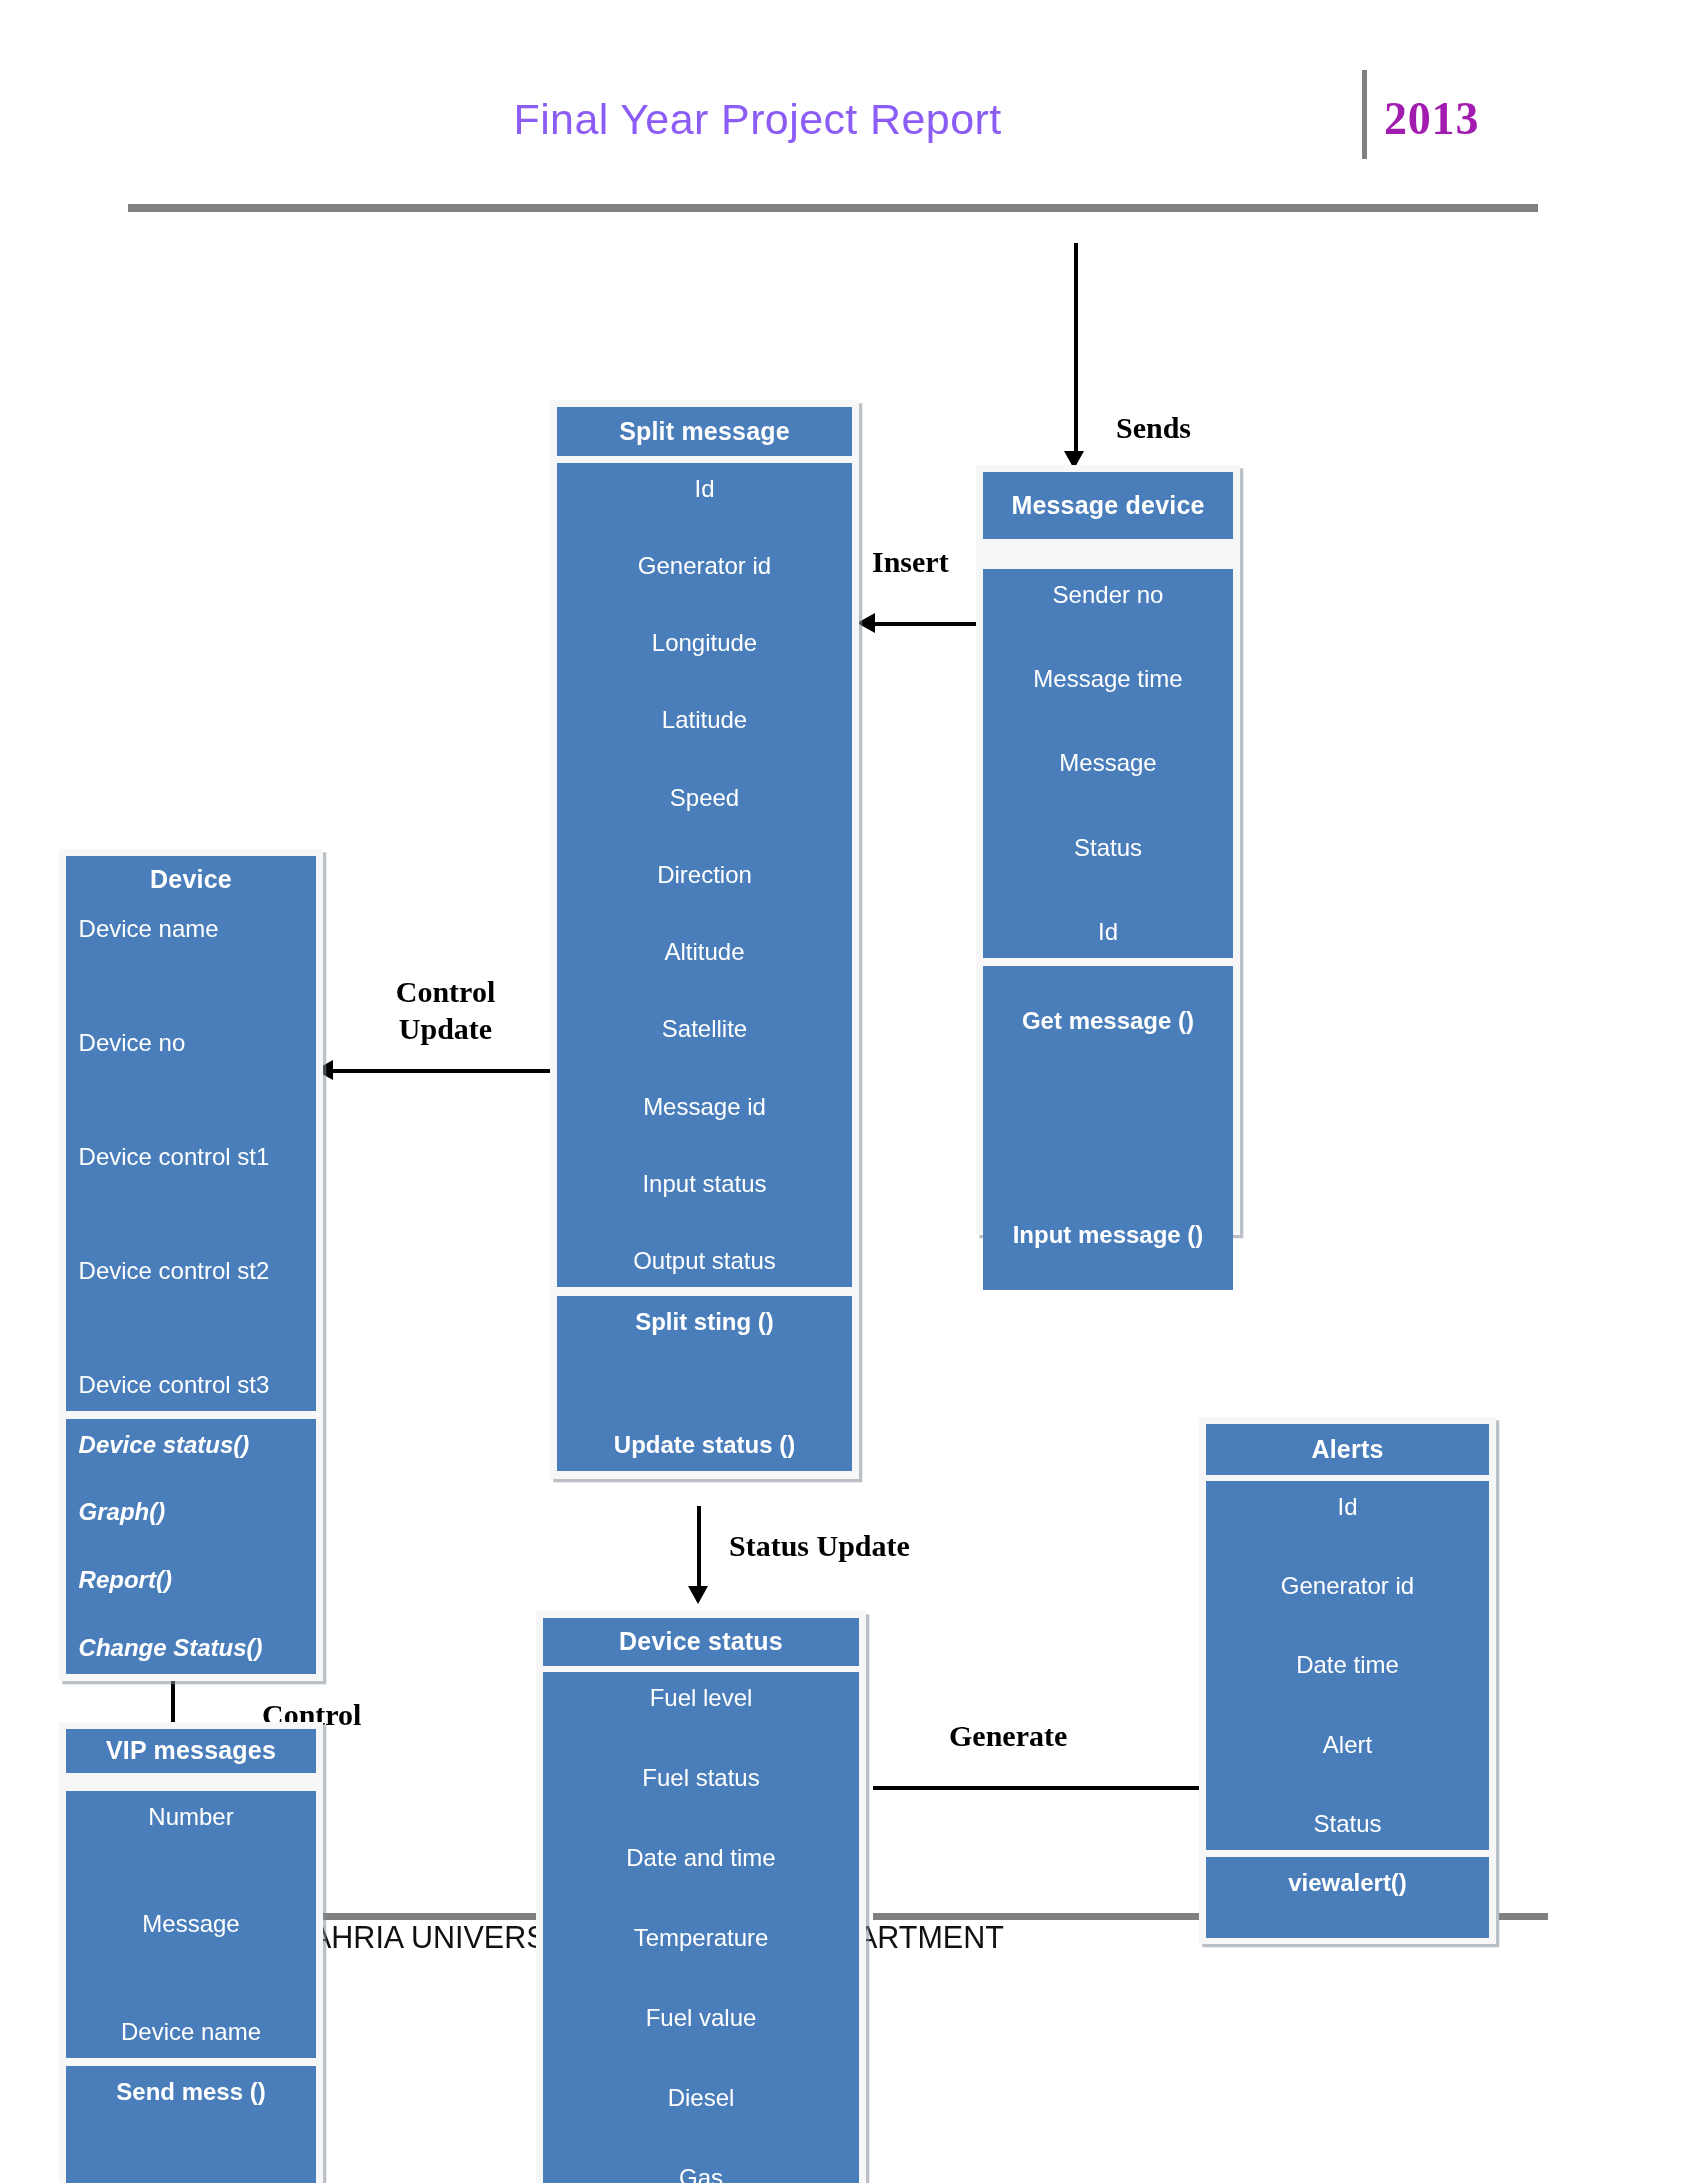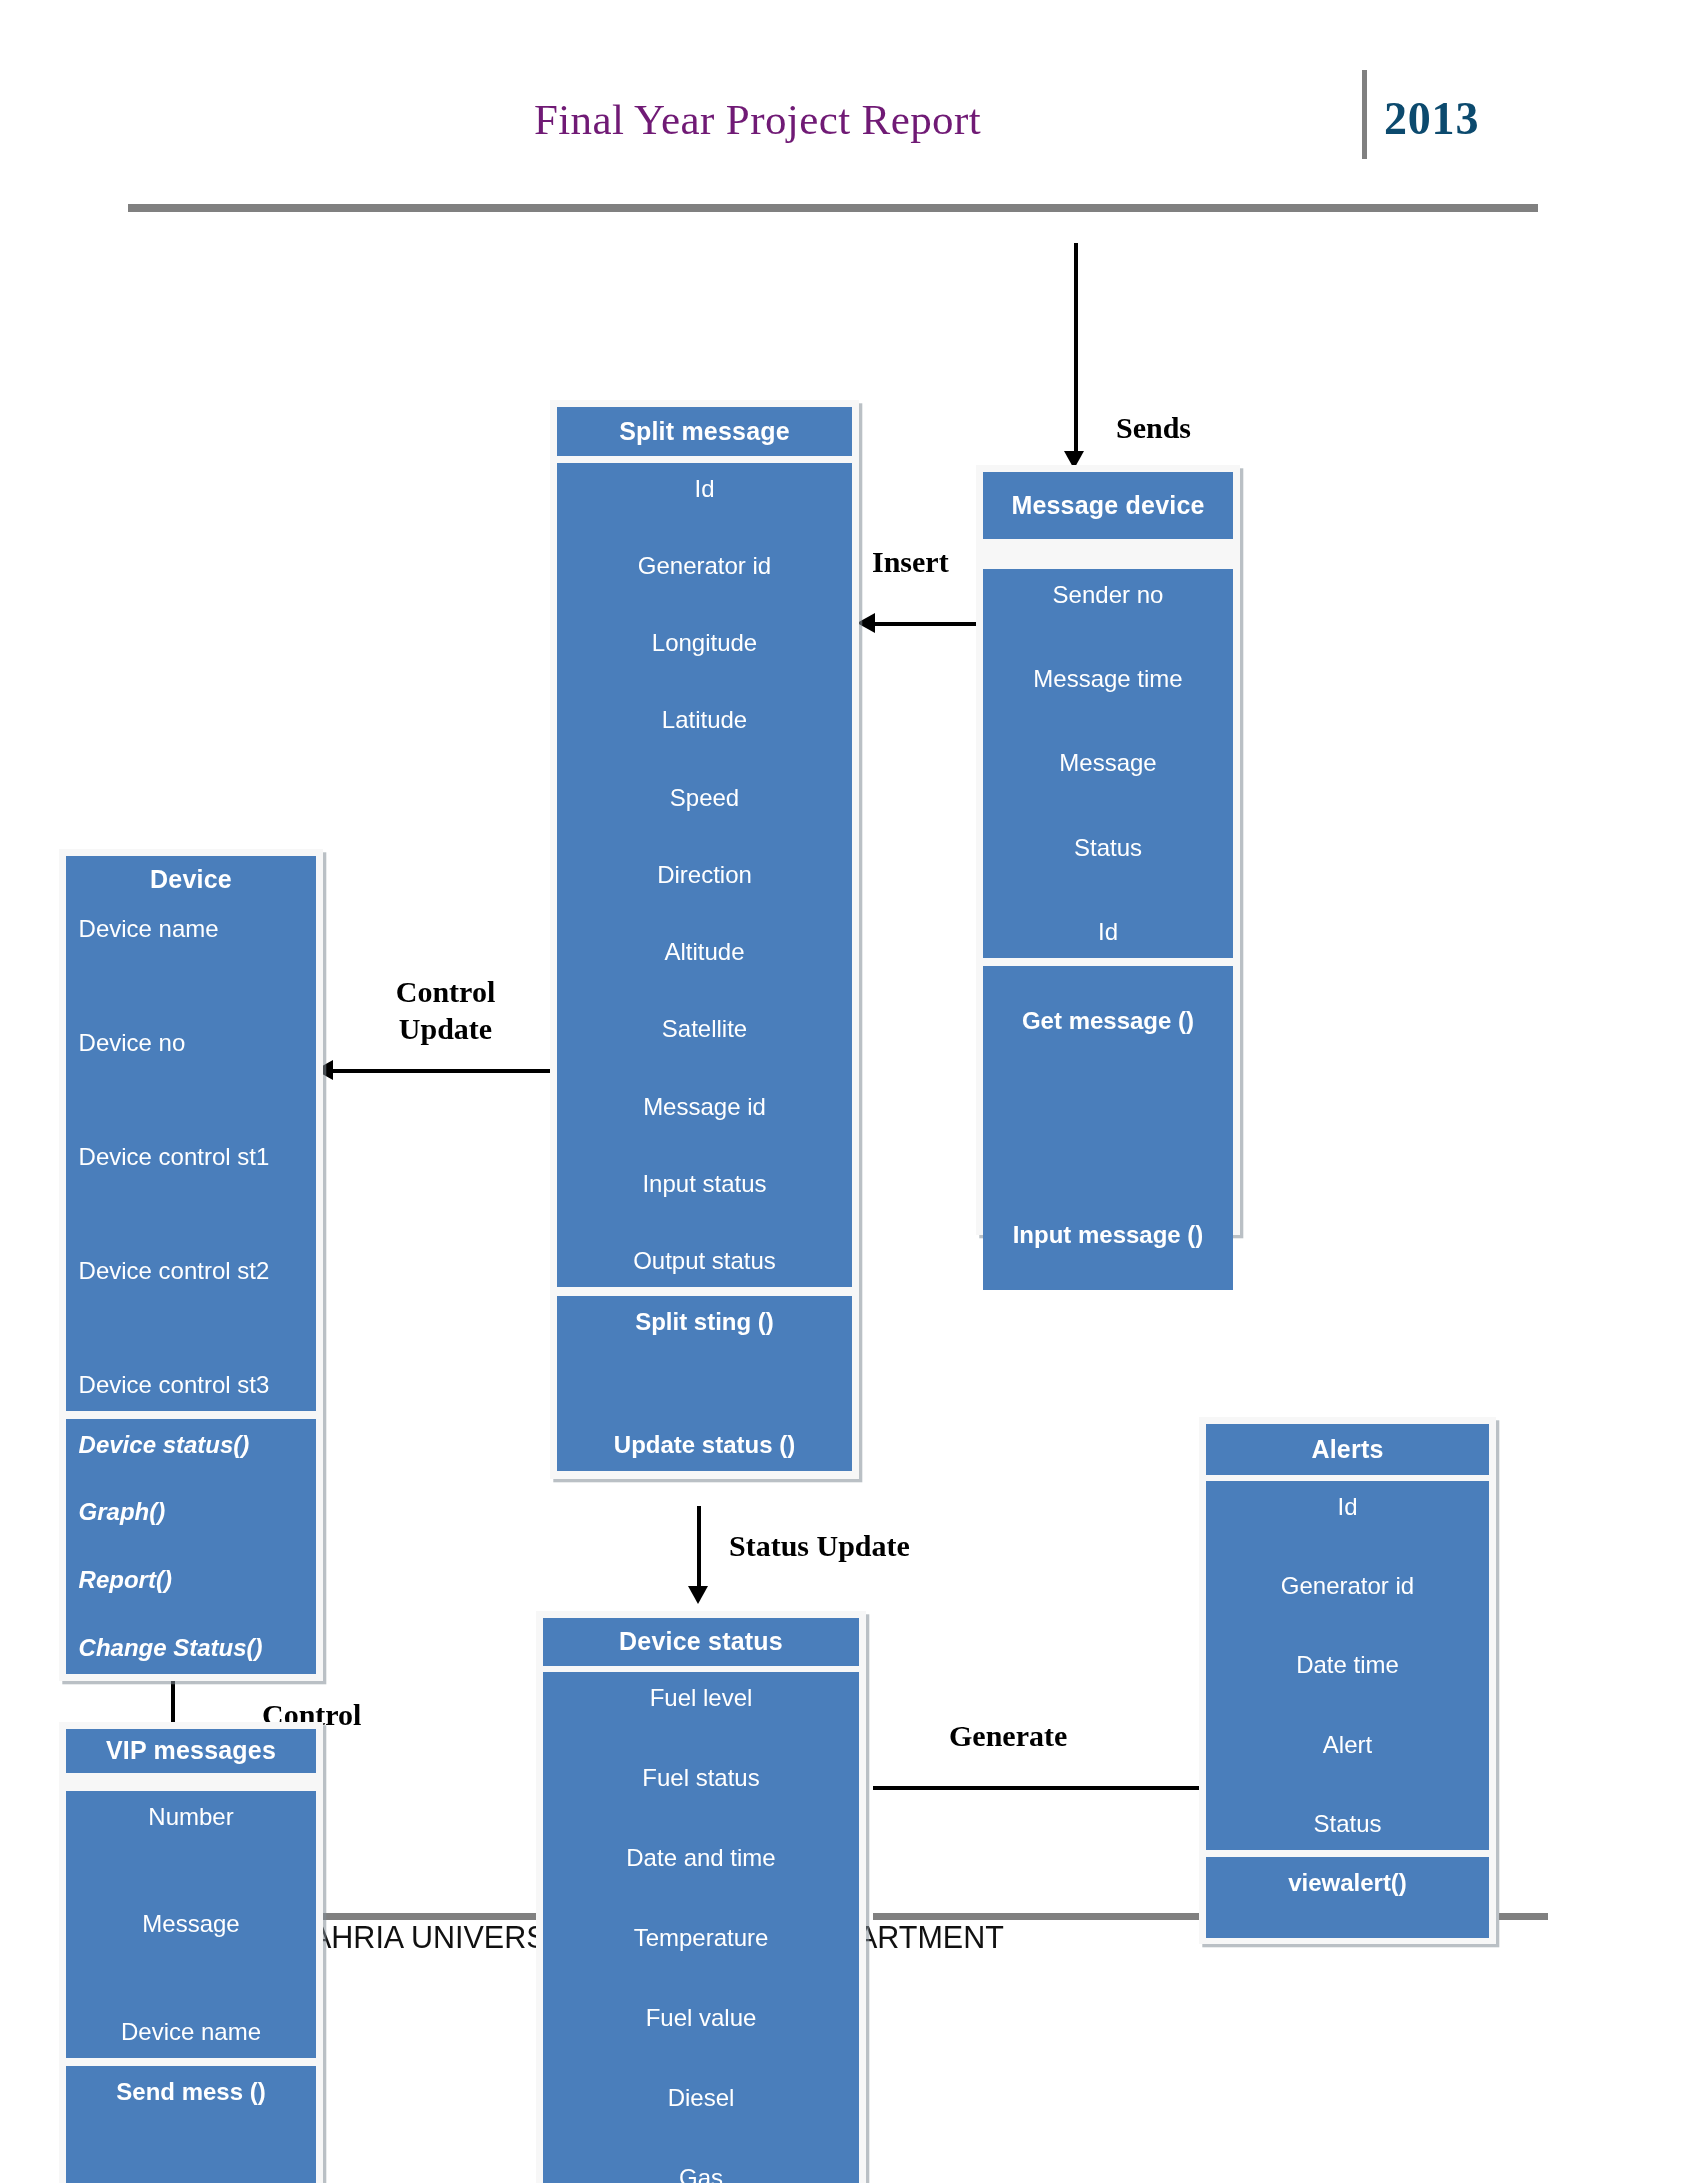--- a/index.html
+++ b/index.html
@@ -6,28 +6,28 @@
   body{
     width:1687px;height:2183px;position:relative;overflow:hidden;
     font-family:"Liberation Sans",sans-serif;
     -webkit-font-smoothing:antialiased;
   }
 
   
   #doc-header{position:absolute;left:0;top:0;width:1687px;height:227px;}
   #header-title{
     position:absolute;left:387px;top:95px;width:741px;
-    font-family:Liberation Serif, serif;
-    font-size:43px;color:#701a75;letter-spacing:0.4px;
+    font-family:Liberation Sans, sans-serif;
+    font-size:43px;color:#8b5cf6;letter-spacing:0.4px;
     text-align:center;white-space:nowrap;
   }
   #header-year{
     position:absolute;left:1384px;top:92px;
     font-family:"Liberation Serif",serif;font-weight:bold;
-    font-size:46px;color:#0c4a6e;letter-spacing:0.8px;
+    font-size:46px;color:#a21caf;letter-spacing:0.8px;
   }
   #header-divider-v{
     position:absolute;left:1362px;top:70px;width:5px;height:89px;
     background:#808080;
   }
   #header-rule{
     position:absolute;left:128px;top:204px;width:1410px;height:8.2px;
     background:#808080;
   }
 

